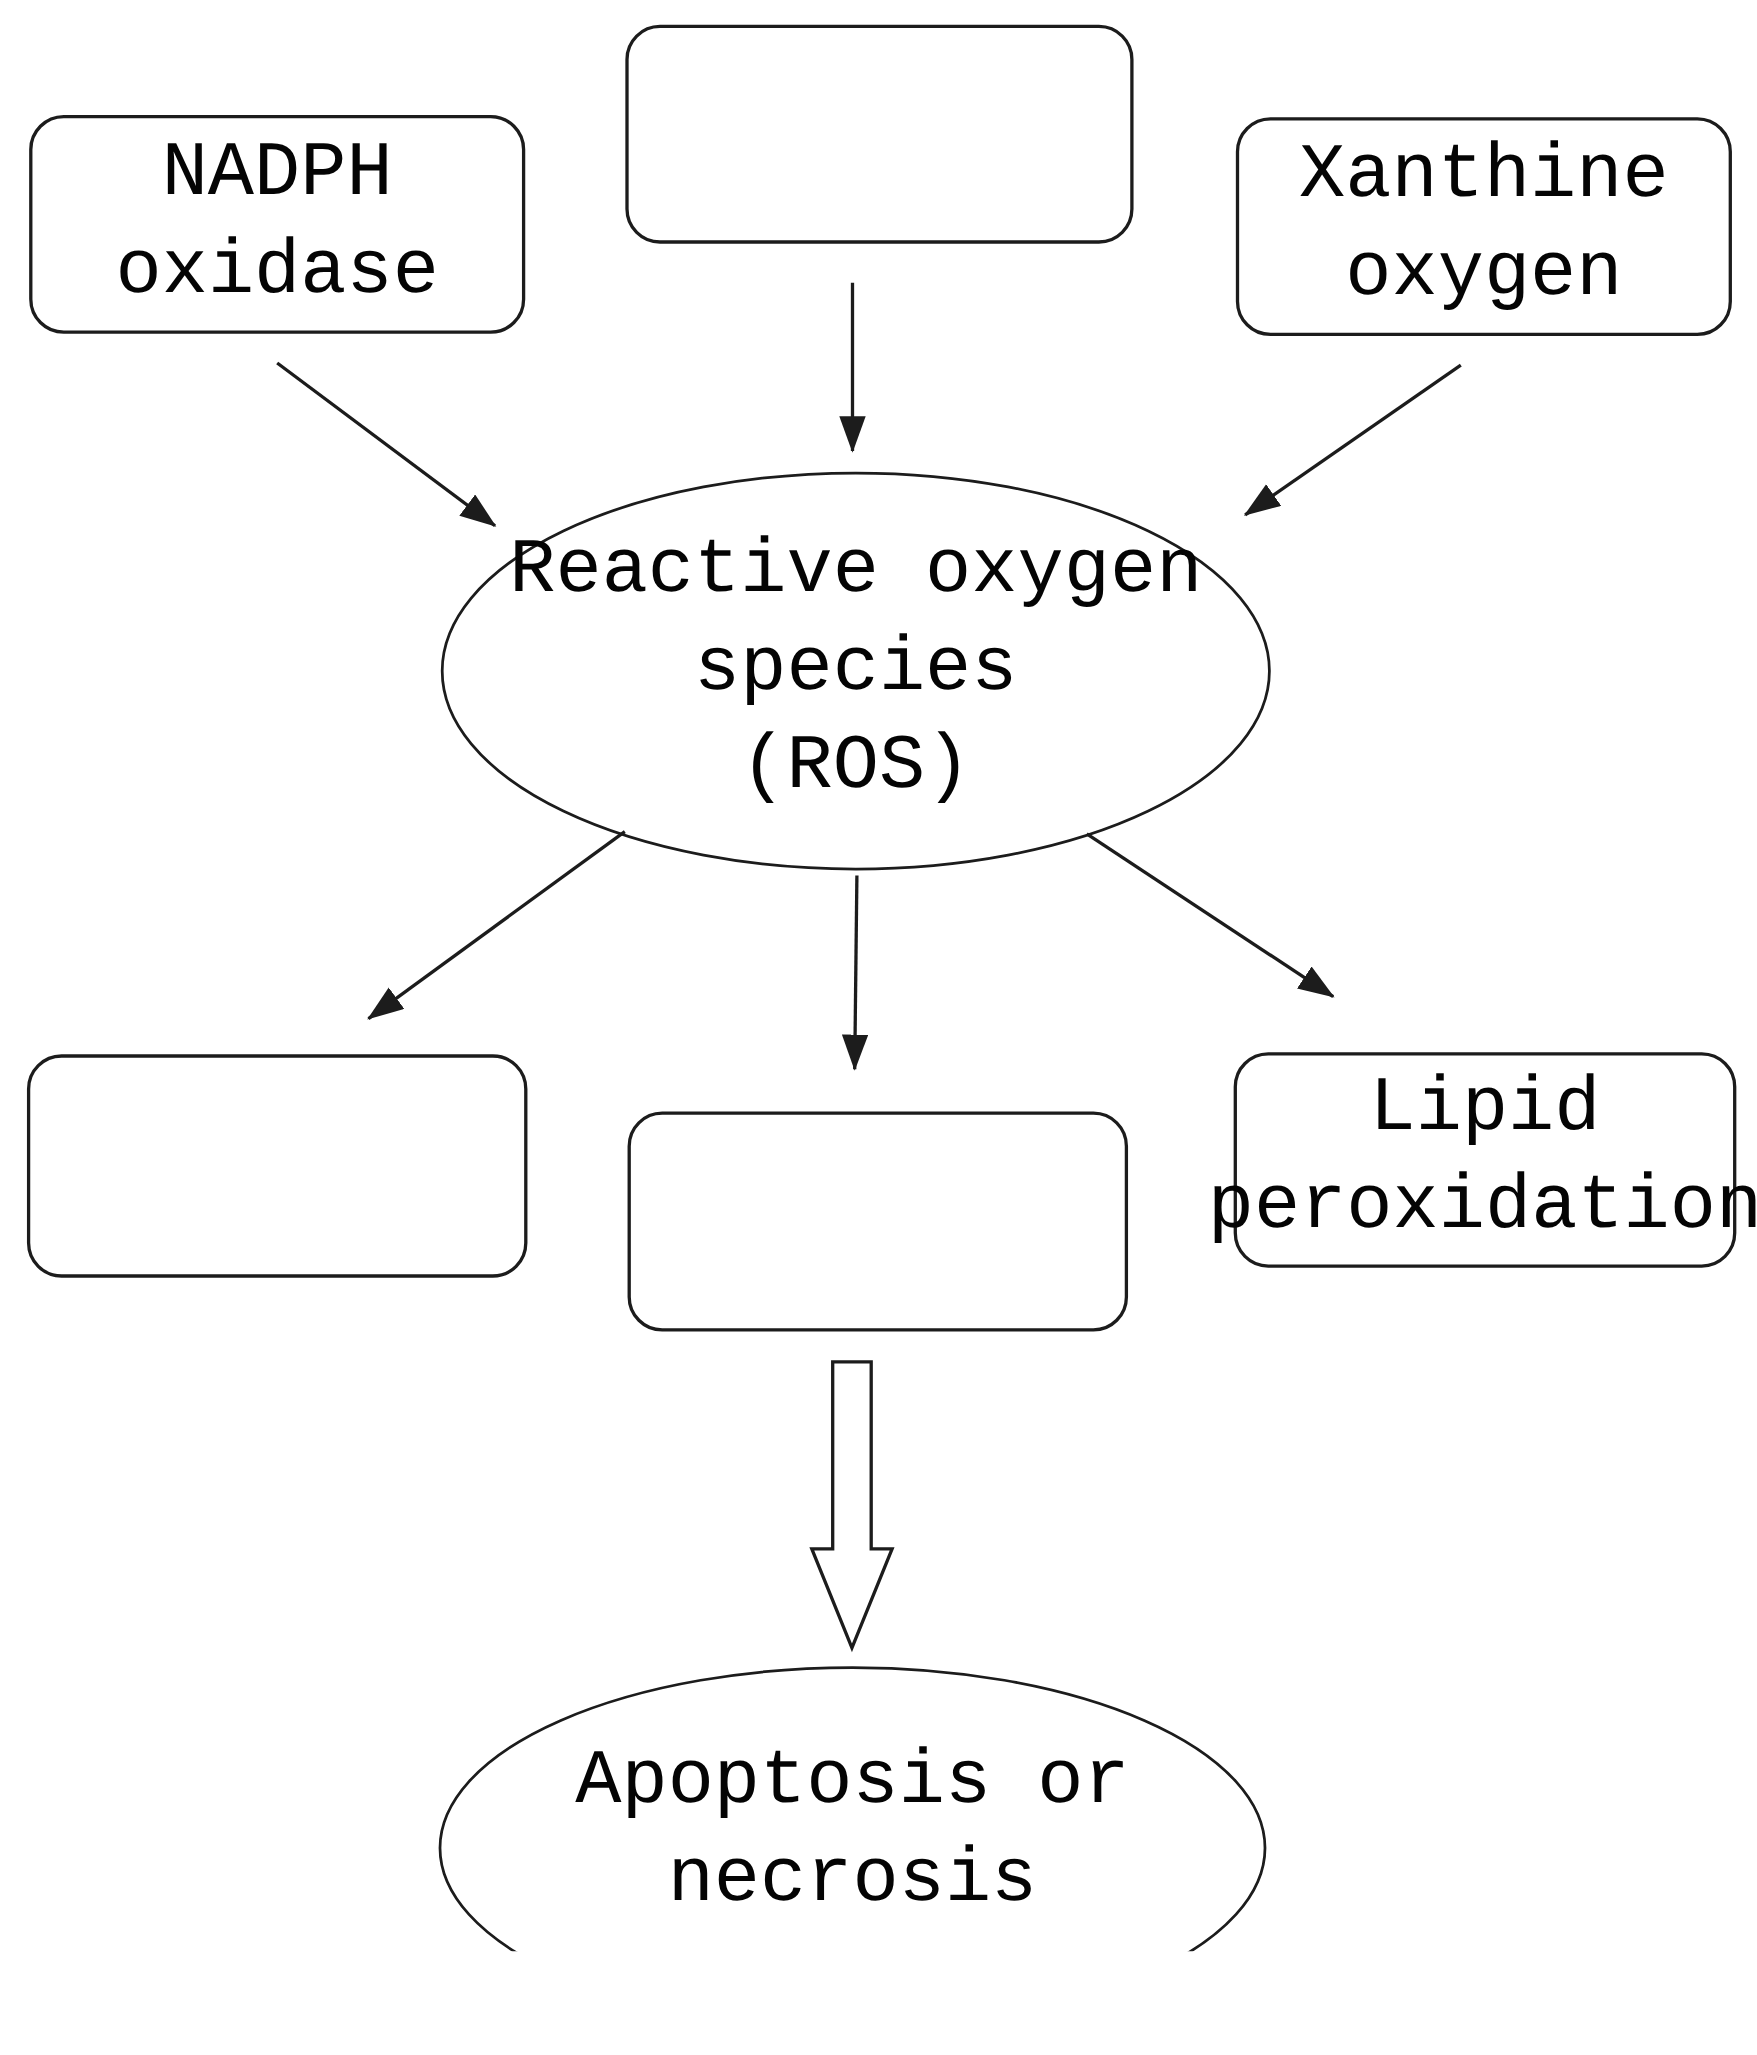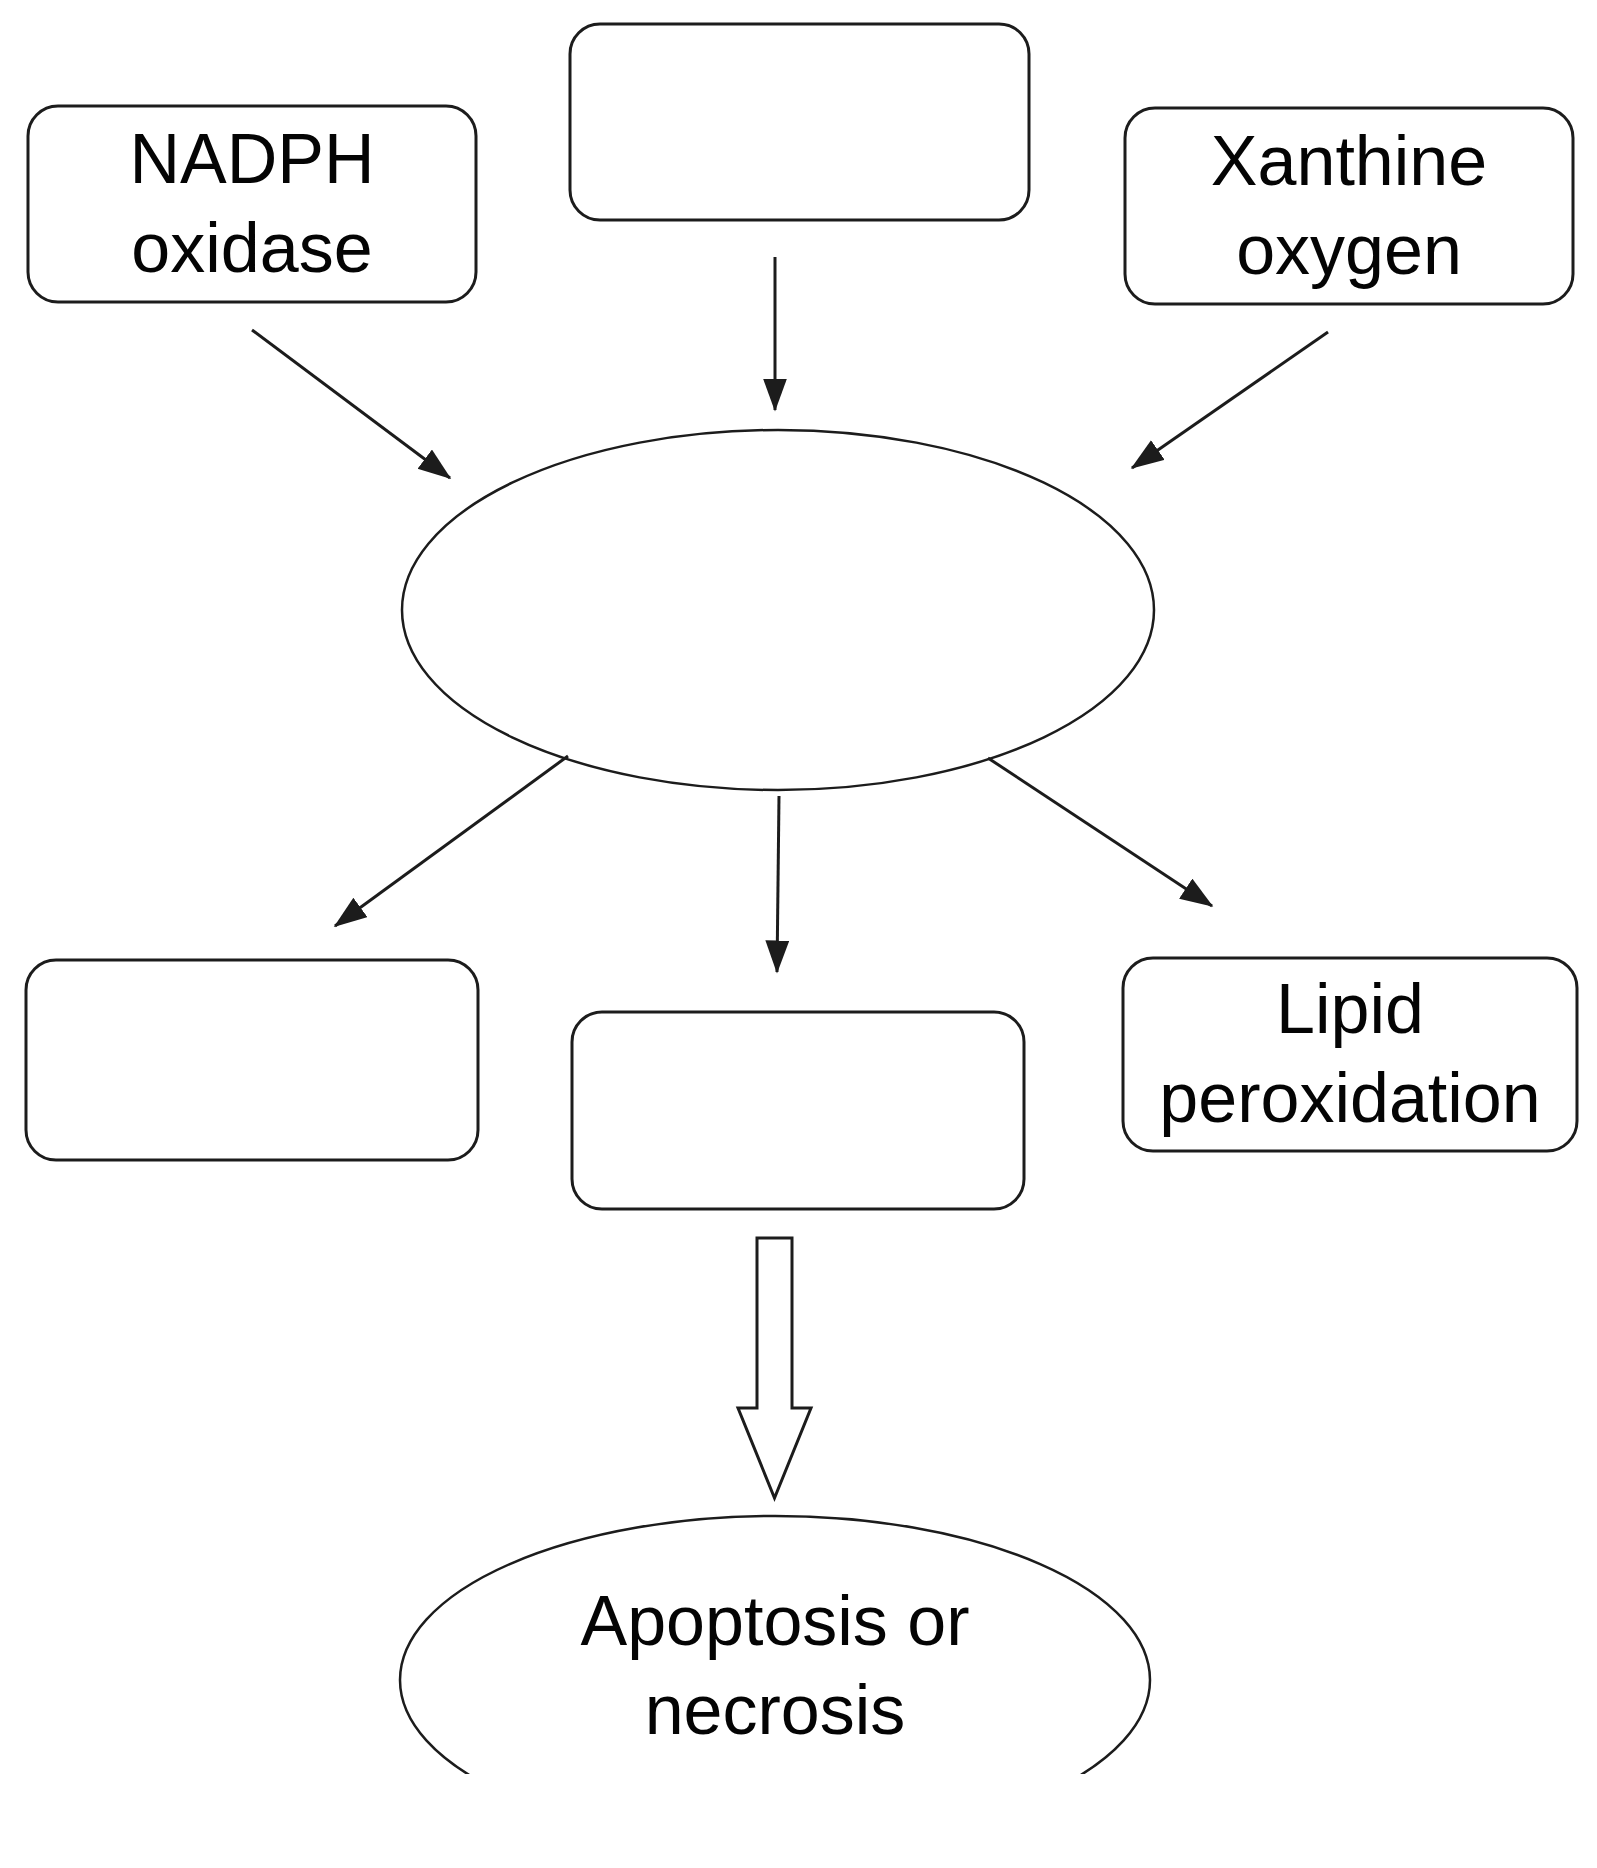--- a/index.html
+++ b/index.html
@@ -5,21 +5,21 @@
   html, body {
     margin: 0;
     padding: 0;
     background: #ffffff;
   }
   #canvas {
     position: relative;
     width: 1597px;
     height: 1774px;
     background: #ffffff;
-    font-family: Liberation Sans, sans-serif;
+    font-family: Liberation Mono, monospace;
     overflow: hidden;
   }
   #shape-layer {
     position: absolute;
     left: 0;
     top: 0;
   }
   .node-label {
     position: absolute;
     transform: translate(-50%, -50%);
@@ -66,20 +66,23 @@
     <polygon points="757,1238 792,1238 792,1408 811,1408 774.5,1498 738,1408 757,1408" fill="#ffffff" stroke="#1c1c1c" stroke-width="3" stroke-linejoin="miter"></polygon>
   </svg>
 
   <div class="node-label" style="left:252px;  top:204px;">NADPH
 oxidase</div>
 
 
   <div class="node-label" style="left:1349px; top:206px;">Xanthine
 oxygen</div>
 
+  <div class="node-label" style="left:778px;  top:610px;">Reactive oxygen
+species
+(ROS)</div>
 
 
 
   <div class="node-label" style="left:1350px; top:1054px;">Lipid
 peroxidation</div>
 
   <div class="node-label" style="left:775px;  top:1666px;">Apoptosis or
 necrosis</div>
 
 </div>

